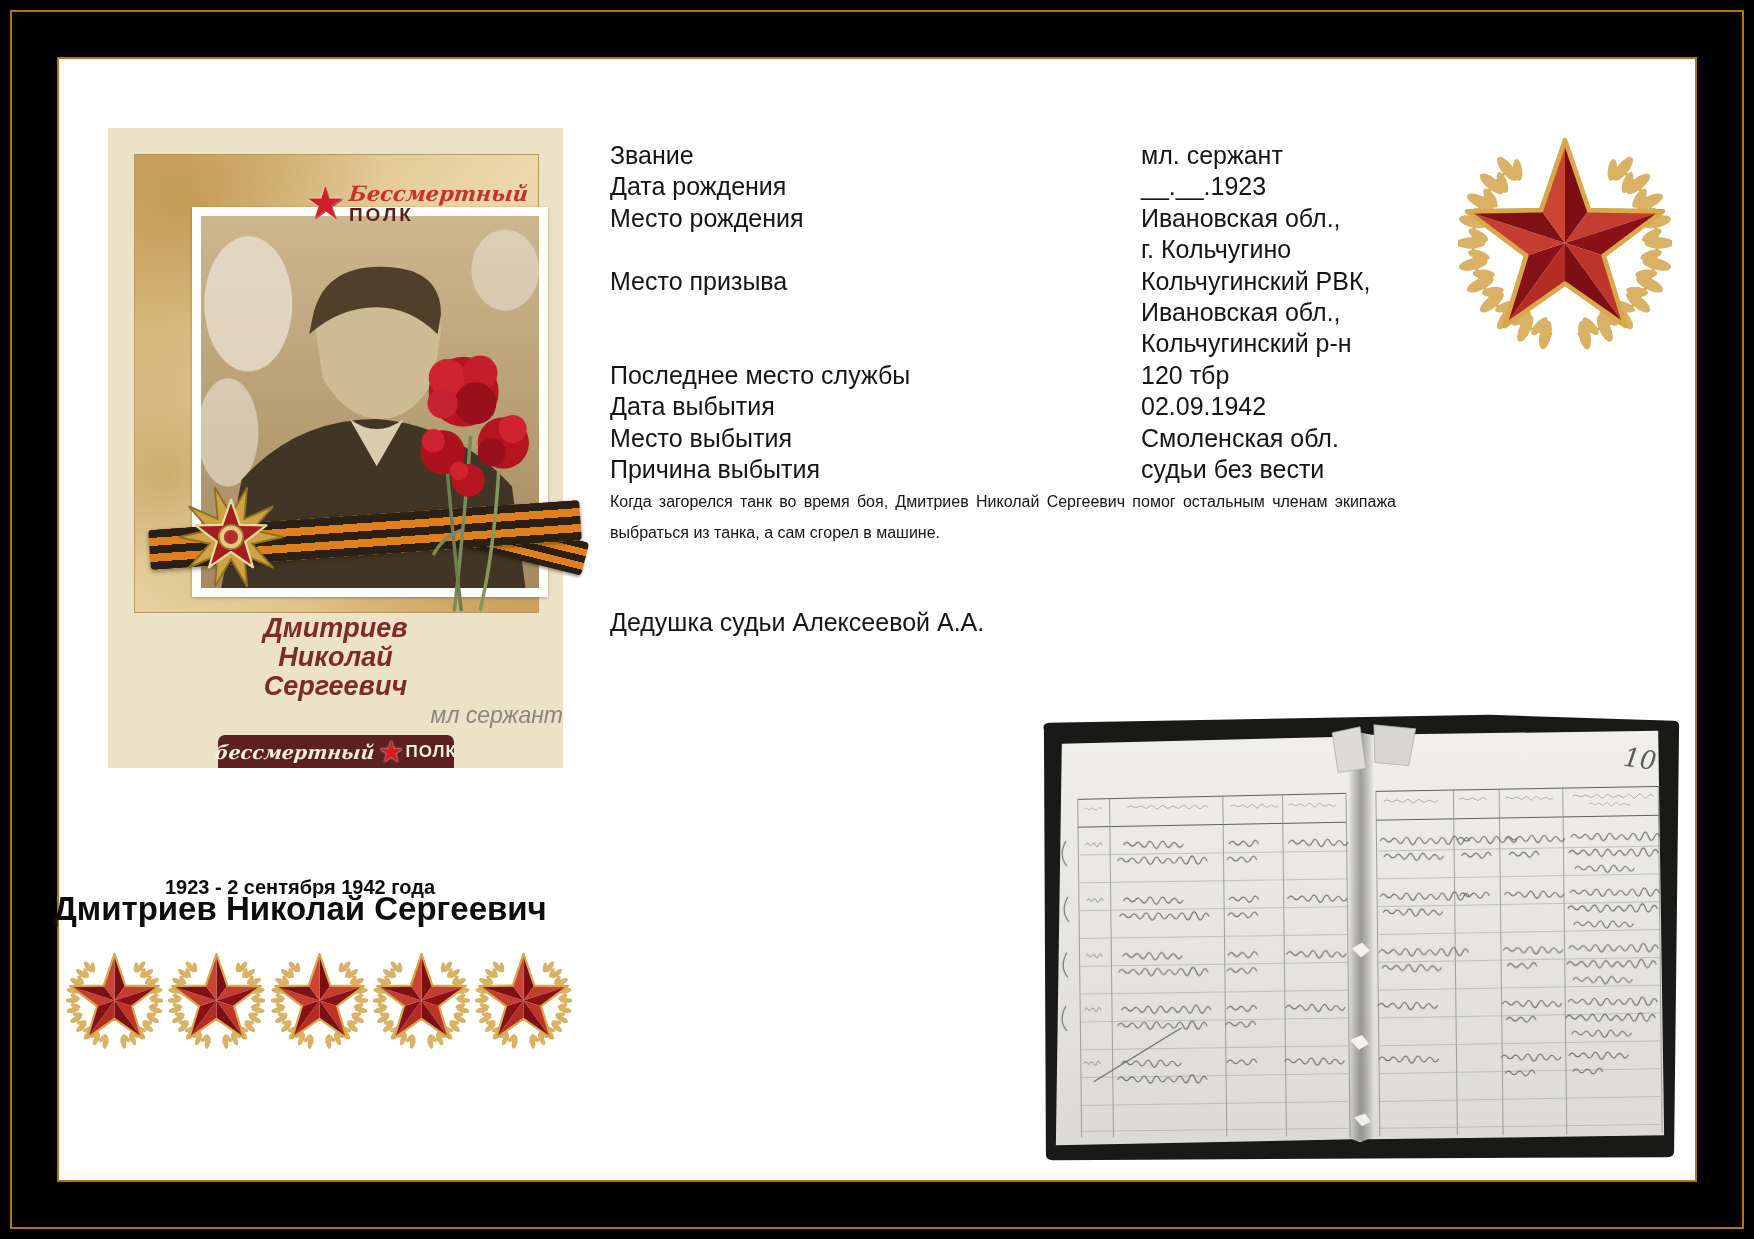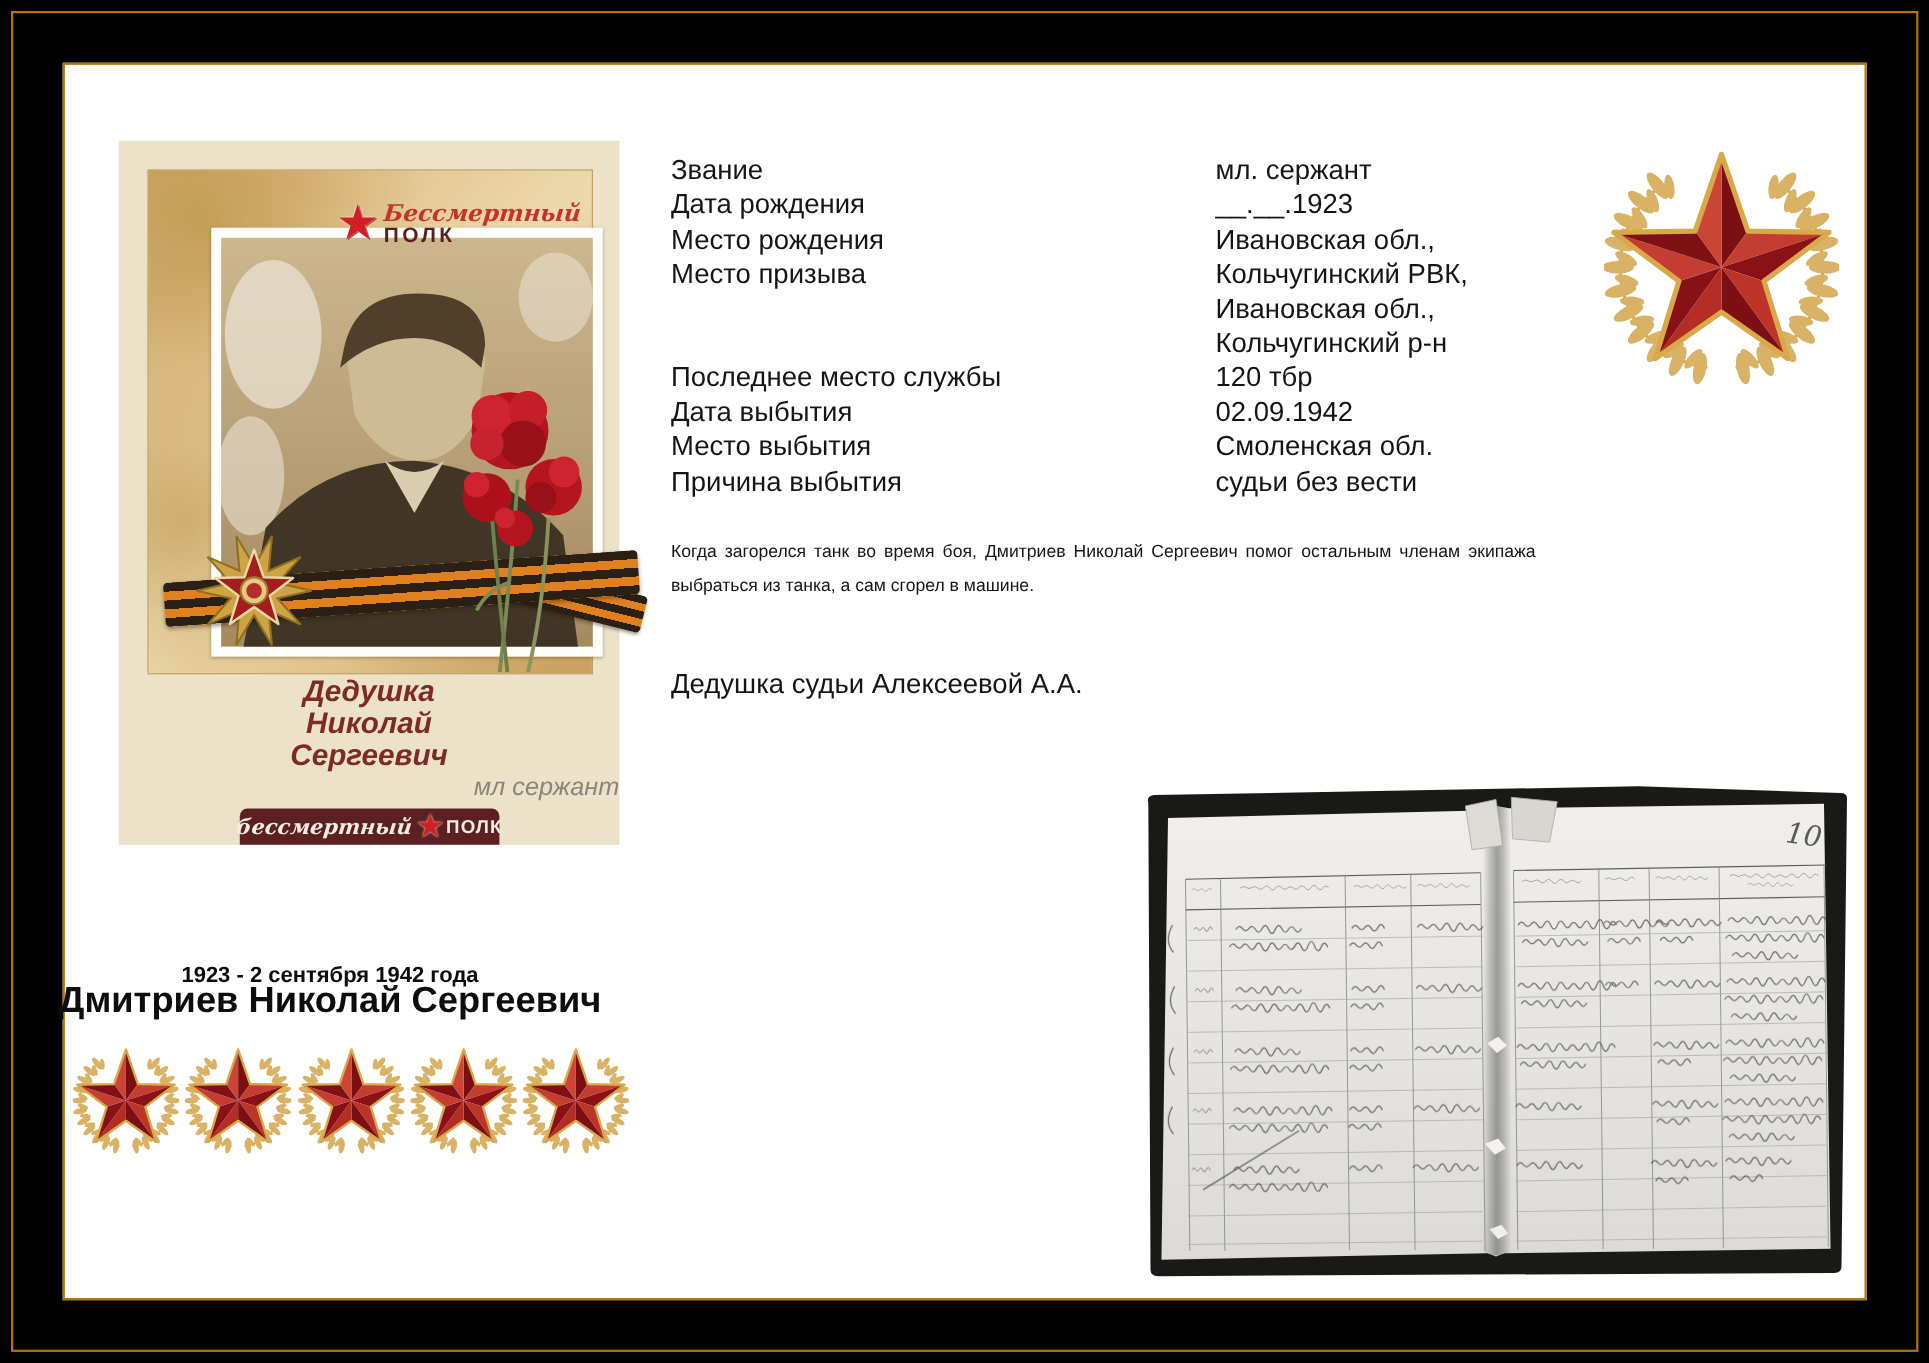--- a/index.html
+++ b/index.html
@@ -54,21 +54,21 @@
 
   
   .stars-row{position:absolute;left:66px;top:952px;width:506px;display:flex;
     justify-content:space-between;}
   .stars-row svg{width:97px;height:97px;}
   .big-star{position:absolute;left:1458px;top:136px;width:214px;height:214px;}
   .big-star svg{width:100%;height:100%;}
 
   
   .info{position:absolute;left:610px;top:140px;width:800px;font-size:25px;line-height:31.4px;}
-  .info-row{display:flex;}
+  .info-row{display:flex;gap:36px;}
   .info-label{width:495px;flex:0 0 495px;}
   .info-value{flex:1;}
   .story{position:absolute;left:610px;top:486px;width:786px;margin:0;
     font-size:16px;line-height:31.4px;text-align:justify;}
   .dedication{position:absolute;left:610px;top:608px;margin:0;font-size:25px;}
 
   
   .doc{position:absolute;left:1032px;top:710px;width:656px;height:456px;}
   .doc svg{display:block;width:100%;height:100%;}
   .hw{stroke:#4a4a4a;stroke-width:1.1;fill:none;opacity:.8;}
@@ -179,21 +179,21 @@
           <circle cx="94" cy="84" r="12" fill="#d02330"></circle>
           <circle cx="76" cy="104" r="12" fill="#98101a"></circle>
           <circle cx="34" cy="104" r="19" fill="#ad121c"></circle>
           <circle cx="26" cy="94" r="10" fill="#ce2230"></circle>
           <circle cx="56" cy="128" r="14" fill="#b5151f"></circle>
           <circle cx="48" cy="120" r="8" fill="#d02330"></circle>
         </svg>
       </div>
     </div>
     <div class="card-name">
-      <div>Дедушка</div>
+      <div>Дмитриев</div>
       <div>Николай</div>
       <div>Сергеевич</div>
     </div>
     <div class="card-rank">мл сержант</div>
     <div class="card-banner">
       <span class="banner-script">бессмертный</span>
       <span class="banner-star">★</span>
       <span class="banner-word">ПОЛК</span>
     </div>
   </section>
@@ -233,20 +233,21 @@
     <div class="info-row">
         <span class="info-label">Дата рождения</span>
         <span class="info-value">__.__.1923</span>
       </div>
     <div class="info-row">
         <span class="info-label">Место рождения</span>
         <span class="info-value">Ивановская обл.,</span>
       </div>
     <div class="info-row">
         <span class="info-label"></span>
+        <span class="info-value">г. Кольчугино</span>
       </div>
     <div class="info-row">
         <span class="info-label">Место призыва</span>
         <span class="info-value">Кольчугинский РВК,</span>
       </div>
     <div class="info-row">
         <span class="info-label"></span>
         <span class="info-value">Ивановская обл.,</span>
       </div>
     <div class="info-row">

